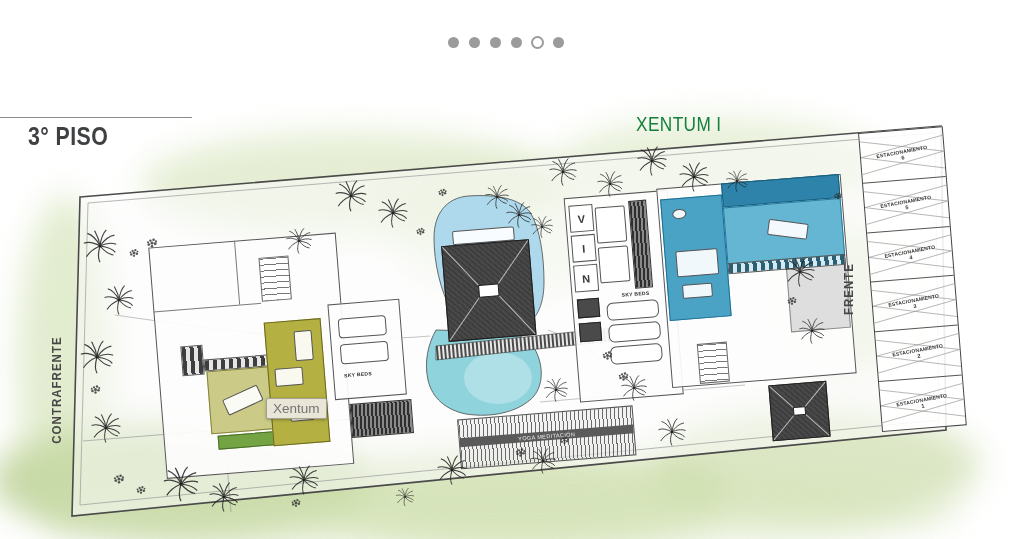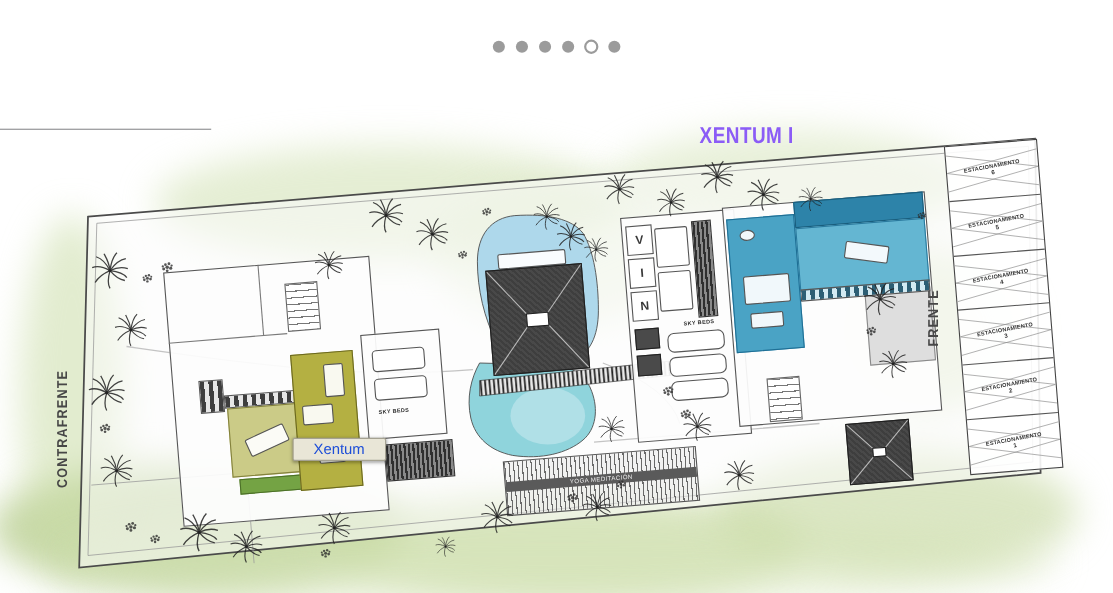--- a/index.html
+++ b/index.html
@@ -19,21 +19,21 @@
   .w9{left:60px;top:470px;width:900px;height:80px;background:rgba(210,226,180,.45);}
   
   .carousel{position:absolute;left:50%;top:37px;transform:translateX(-50%);display:flex;gap:10px;}
   .dot{width:11px;height:11px;border-radius:50%;background:#9b9b9b;cursor:pointer;box-sizing:border-box;}
   .dot.active{background:#fff;border:2.5px solid #9b9b9b;width:13px;height:13px;margin:-1px;}
   
   .cond{display:inline-block;transform:scaleX(.82);transform-origin:0 50%;white-space:nowrap;}
   .h-title{left:28px;top:90px;font-size:23px;font-weight:bold;color:#6f7072;letter-spacing:.5px;}
   .h-underline{left:0;top:117px;width:192px;height:0;border-top:1.4px solid #8a8c8e;}
   .h-sub{left:28px;top:121px;font-size:26px;font-weight:bold;color:#3f4042;letter-spacing:.5px;}
-  .bldg-label{font-size:21px;font-weight:bold;color:#8b5cf6;letter-spacing:.5px;z-index:40;}
+  .bldg-label{font-size:21px;font-weight:normal;color:#15803d;letter-spacing:.5px;z-index:40;}
   .side-label{position:absolute;font-size:13px;font-weight:bold;color:#474747;letter-spacing:1.2px;
               text-align:center;z-index:40;}
   
   .site-rot{position:absolute;left:80px;top:197px;width:790px;height:330px;
             transform:rotate(-4.6deg);transform-origin:0 0;z-index:10;}
   .bldg{position:absolute;background:rgba(253,253,253,.93);border:1.2px solid #565656;box-sizing:border-box;}
   .furn{position:absolute;background:rgba(255,255,255,.92);border:1px solid #555;border-radius:2px;box-sizing:border-box;}
   .wallline{position:absolute;background:#7a7a7a;}
   .rungs{position:absolute;background:repeating-linear-gradient(180deg,#777 0 1px,transparent 1px 6px),#fff;
          border:1px solid #666;box-sizing:border-box;}
@@ -72,21 +72,21 @@
            display:flex;flex-direction:column;box-sizing:border-box;z-index:12;}
   .stall{position:relative;flex:1;border-bottom:1px solid #555;overflow:hidden;}
   .stall:last-child{border-bottom:none;}
   .stall svg{position:absolute;inset:0;width:100%;height:100%;}
   .stall-label{position:absolute;inset:0;display:flex;flex-direction:column;align-items:center;
                justify-content:center;transform:rotate(-6deg);line-height:1.2;}
   .stall-label .l1{font-size:5px;color:#333;font-weight:bold;letter-spacing:.2px;}
   .stall-label .l2{font-size:5.5px;color:#333;font-weight:bold;}
   
   .tooltip{position:absolute;left:266px;top:398px;background:#e9e6d7;border:1px solid #a5a292;
-           border-radius:2px;padding:2px 18px;font-size:13.5px;color:#1d4ed8;
+           border-radius:2px;padding:2px 6px;font-size:13.5px;color:#737373;
            box-shadow:0 1px 3px rgba(0,0,0,.3);z-index:60;}
   .plan-svg,.trees-svg{position:absolute;left:0;top:0;width:1012px;height:539px;pointer-events:none;}
   .plan-svg{z-index:5;}
   .trees-svg{z-index:30;}
 </style>
 </head>
 <body>
 
 <div class="stage">
 
@@ -361,20 +361,23 @@
   <div class="carousel">
     <span class="dot"></span>
     <span class="dot"></span>
     <span class="dot"></span>
     <span class="dot"></span>
     <span class="dot active"></span>
     <span class="dot"></span>
   </div>
 
   <div class="abs h-underline"></div>
+  <div class="abs h-sub">
+    <span class="cond">3° PISO</span>
+  </div>
   <div class="abs bldg-label" style="left:636px;top:112px;">
     <span class="cond">XENTUM I</span>
   </div>
   <div class="side-label" style="left:-8px;top:382px;width:130px;height:16px;transform:rotate(-90deg) scaleX(.88);">CONTRAFRENTE</div>
   <div class="side-label" style="left:801px;top:281px;width:96px;height:16px;transform:rotate(-90deg) scaleX(.88);">FRENTE</div>
 
   <div class="tooltip">Xentum</div>
 
 </div>
 

